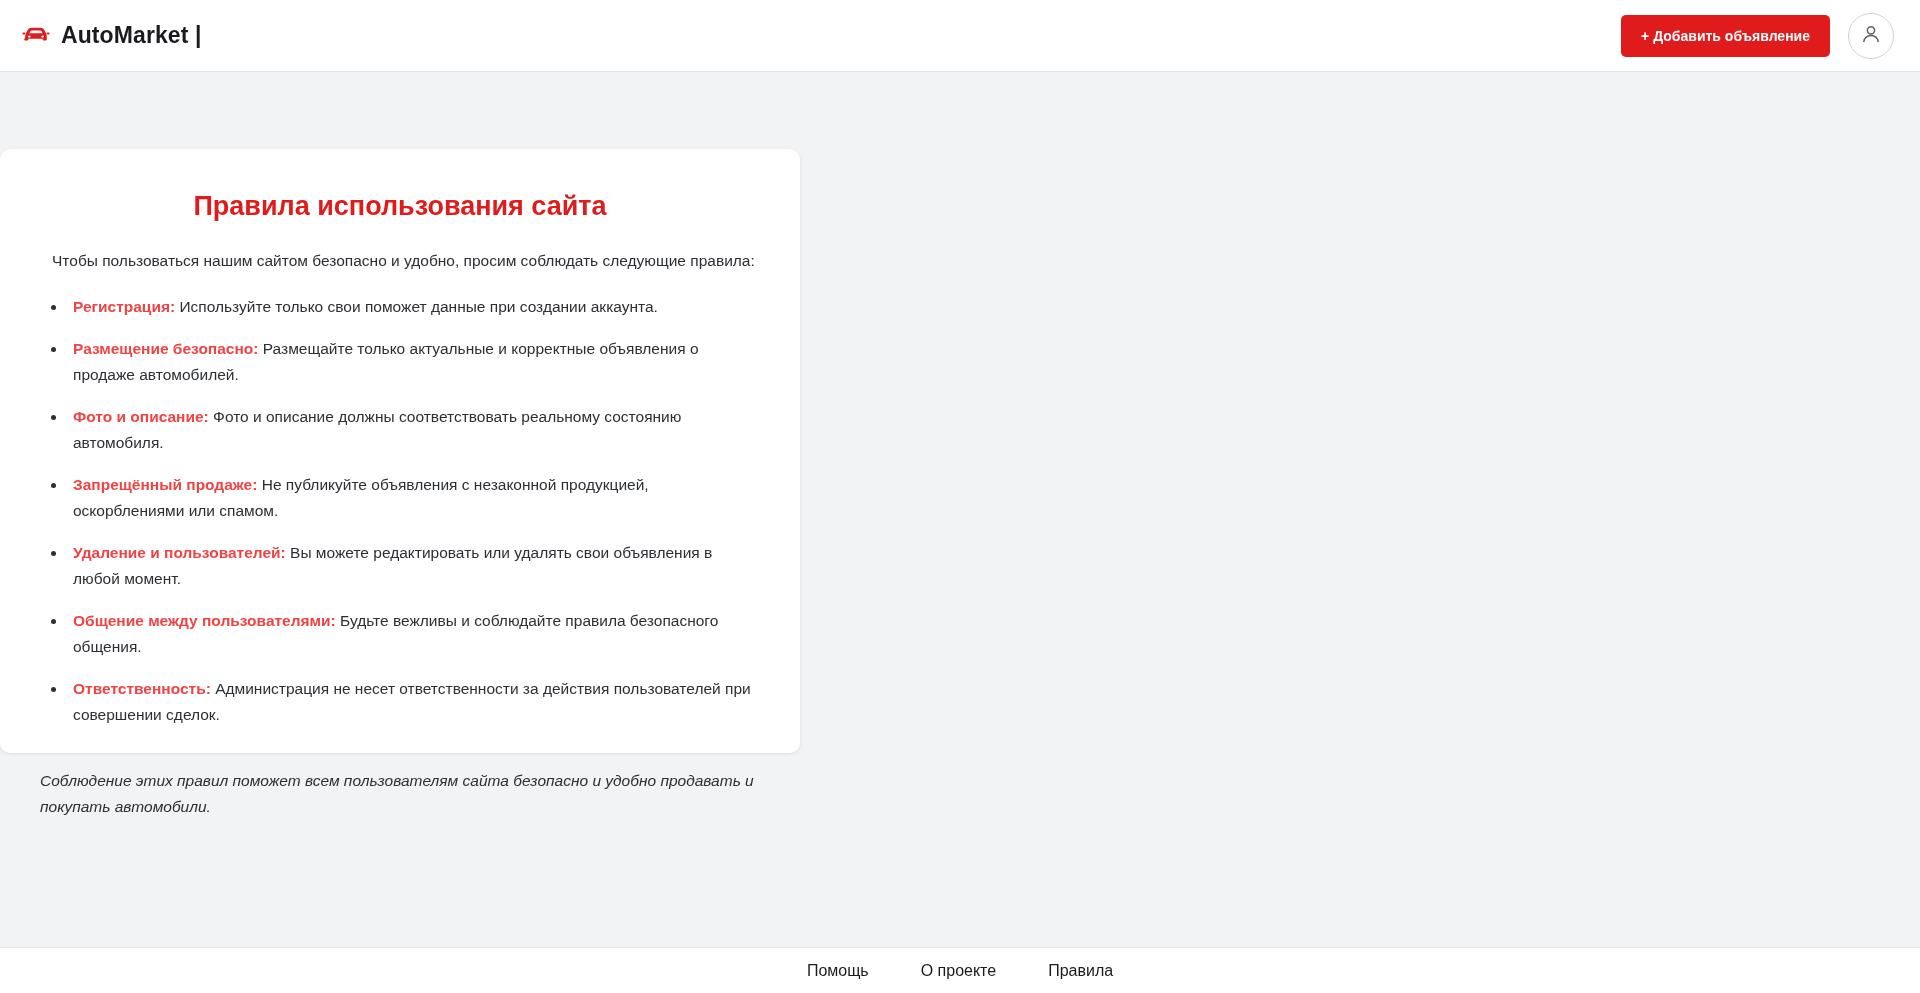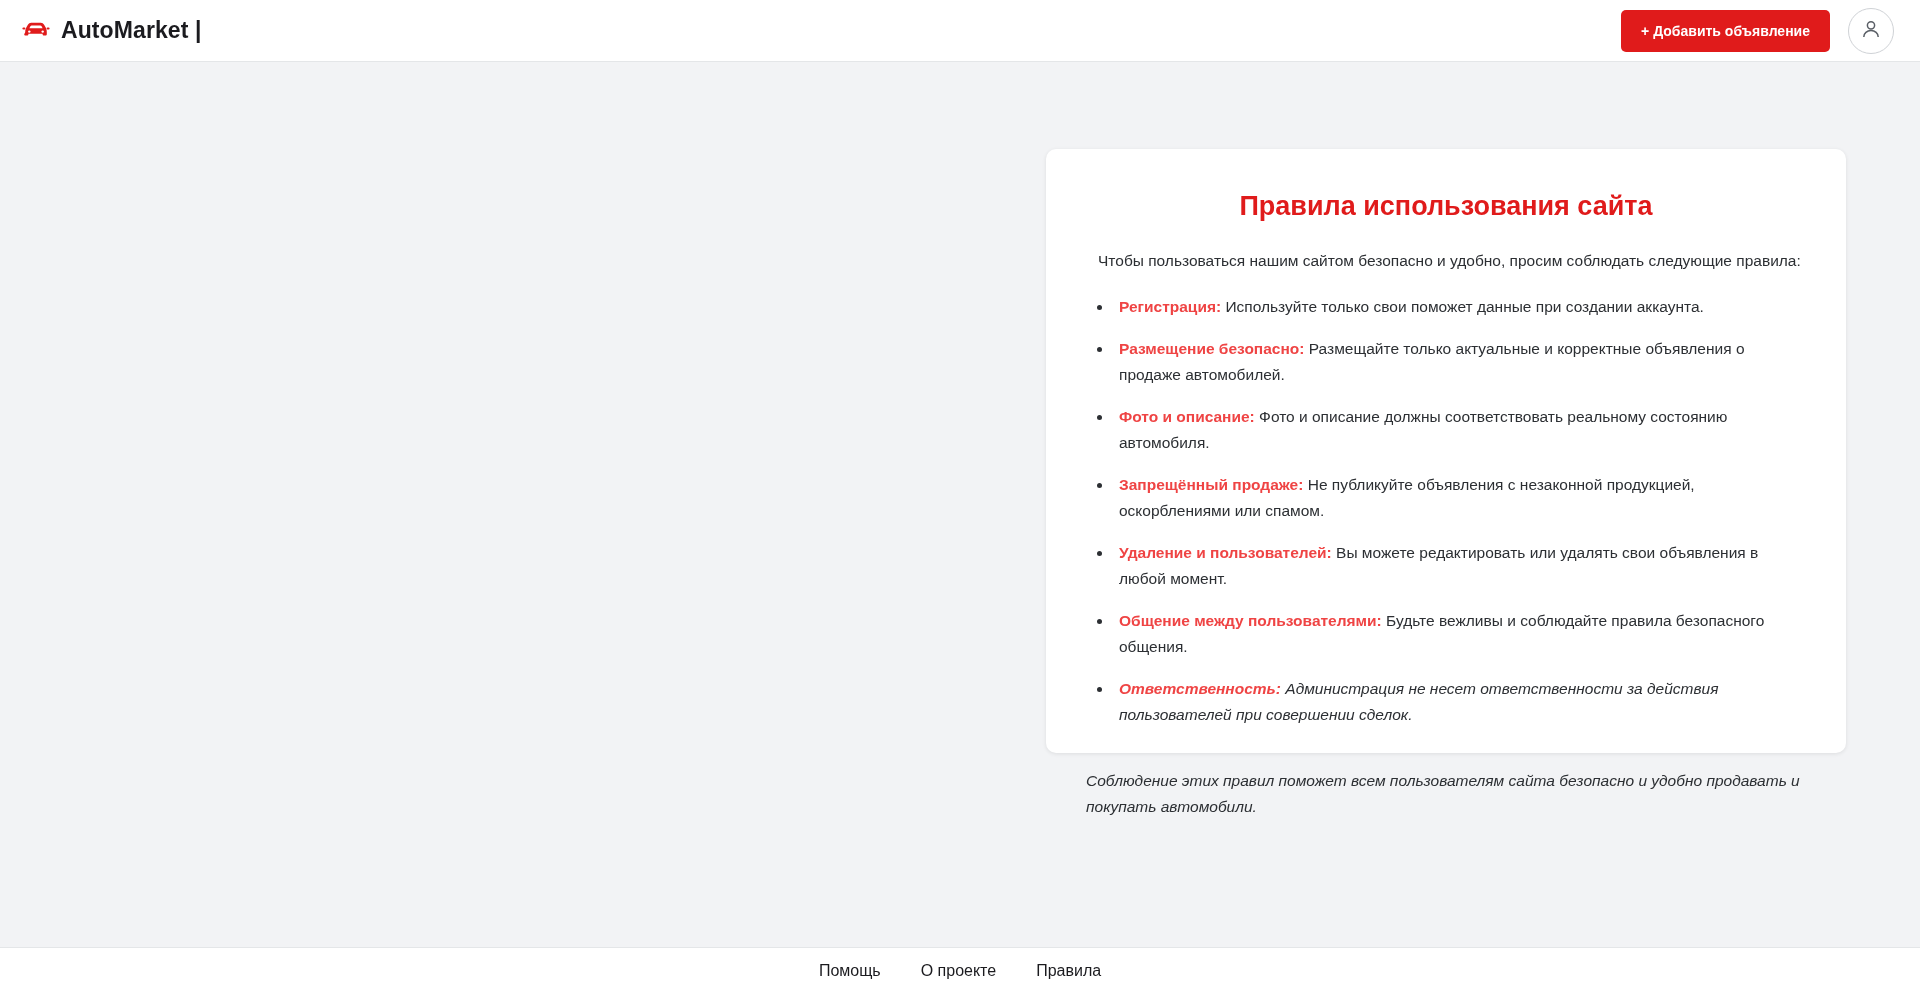--- a/index.html
+++ b/index.html
@@ -14,21 +14,21 @@
   body {
     position: relative;
     overflow: hidden;
   }
 
   
   .header {
     position: absolute;
     top: 0; left: 0;
     width: 1920px;
-    height: 62px;
+    height: 72px;
     background: #ffffff;
     border-bottom: 1px solid #e4e6e8;
     display: flex;
     align-items: center;
     justify-content: space-between;
     padding: 0 26px 0 22px;
   }
   .brand {
     display: flex;
     align-items: center;
@@ -70,24 +70,24 @@
     justify-content: center;
     cursor: pointer;
     padding: 0;
   }
 
   
   .page-wrap {
     position: absolute;
     top: 72px;
     left: 0;
-    width: 1846px;
+    width: 1700px;
     height: 875px;
     display: flex;
-    justify-content: flex-end;
+    justify-content: flex-start;
   }
   .rules-card {
     margin-top: 77px;
     width: 800px;
     background: #ffffff;
     border-radius: 10px;
     box-shadow: 0 1px 4px rgba(0,0,0,0.09);
     padding: 32px 40px 40px 40px;
     height: 604px;
   }
@@ -110,39 +110,39 @@
     padding-left: 27px;
     list-style: disc;
   }
   .rules-list li {
     font-size: 15.5px;
     line-height: 26px;
     color: #2c2f33;
     margin-bottom: 16px;
     padding-left: 6px;
   }
-  .rules-list li:last-child { margin-bottom: 4px; font-style: italic; }
+  .rules-list li:last-child { margin-bottom: 4px; }
   .rule-term {
     color: #ef4444;
     font-weight: bold;
   }
 
   
   .footer {
     position: absolute;
     left: 0;
     top: 947px;
     width: 1920px;
     height: 46px;
     background: #ffffff;
     border-top: 1px solid #e4e6e8;
     display: flex;
     align-items: center;
     justify-content: center;
-    gap: 40px;
+    gap: 52px;
   }
   .footer-link {
     color: #1b1b1f;
     font-size: 16px;
     text-decoration: none;
     cursor: pointer;
   }
 </style>
 </head>
 <body>

